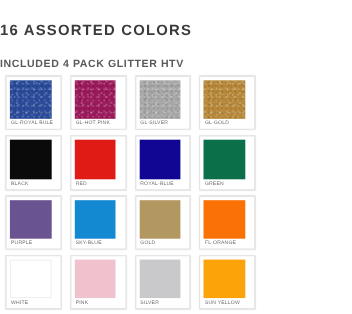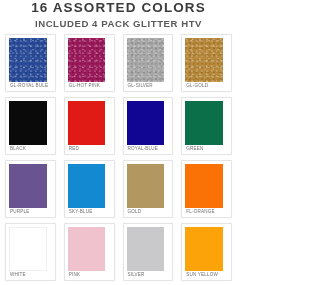--- a/index.html
+++ b/index.html
@@ -12,40 +12,40 @@
   }
   .page {
     width: 237px;
     height: 285px;
     position: relative;
     background: #ffffff;
     display: flex;
     flex-direction: column;
   }
   .header {
-    padding-top: 0;
-    text-align: center;
+    padding-top: 20px;
+    text-align: left;
     flex: 0 0 auto;
   }
   .title-main {
     font-size: 13.5px;
     letter-spacing: 1.1px;
     color: #3b3b3b;
     font-weight: 600;
     line-height: 16px;
     white-space: nowrap;
   }
   .title-sub {
     font-size: 9.6px;
     letter-spacing: 0.55px;
     color: #5a5a5a;
     font-weight: 600;
     line-height: 13px;
     white-space: nowrap;
-    margin-top: 1px;
+    margin-top: 16px;
   }
   .grid {
     flex: 1 1 auto;
     display: grid;
     grid-template-columns: repeat(4, 1fr);
     grid-template-rows: repeat(4, 1fr);
     padding: 1px 1px 2px 1px;
   }
   .cell {
     position: relative;

